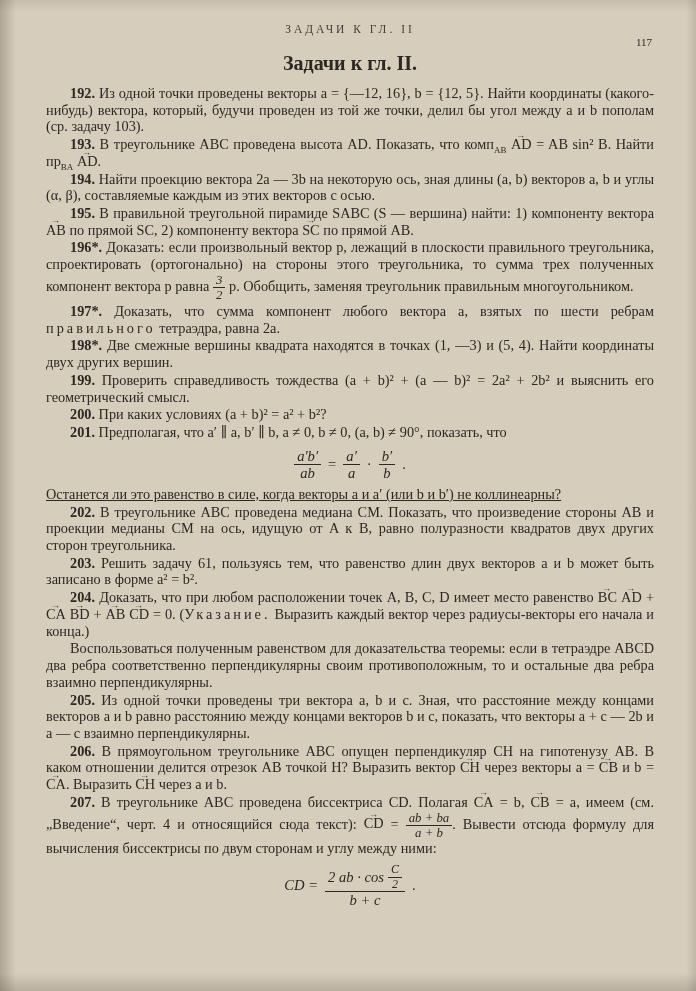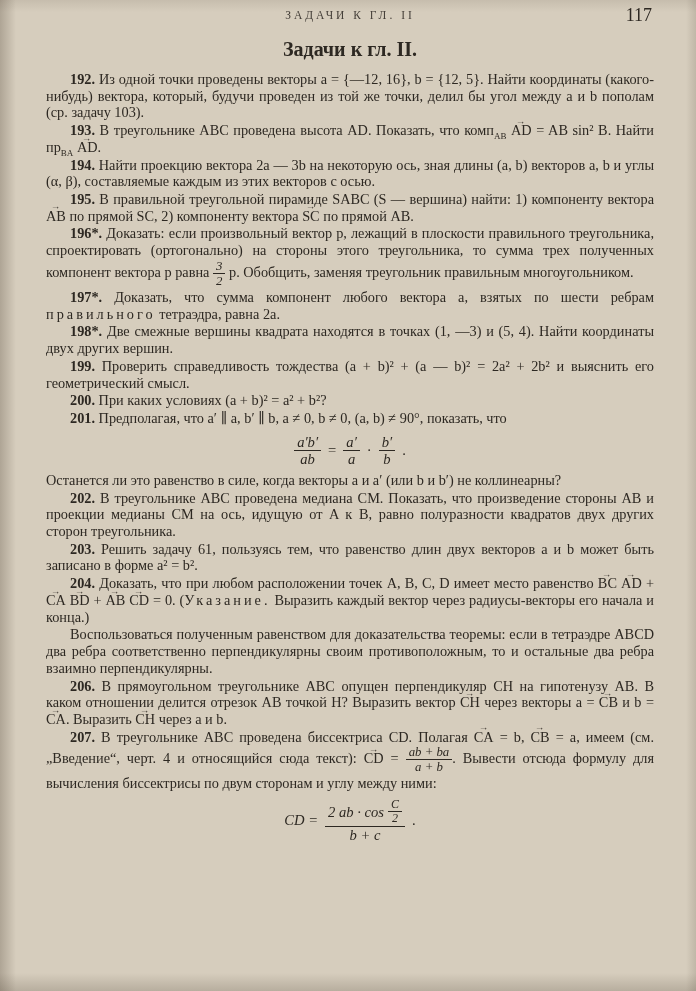--- a/index.html
+++ b/index.html
@@ -1,34 +1,34 @@
 <!DOCTYPE html>
 <html><head>
 <meta charset="utf-8">
 <style>
   html,body{margin:0;padding:0;background:#6e655a;}
   .page{
     position:relative;width:696px;height:991px;margin:0 auto;box-sizing:border-box;
-    padding:4px 42px 0 46px;
+    padding:18px 42px 0 46px;
     font-family:"Liberation Serif","DejaVu Serif",serif;color:#2d2822;
     background:
       linear-gradient(90deg, rgba(61,49,35,0.26) 0, rgba(61,49,35,0) 16px),
       linear-gradient(270deg, rgba(61,49,35,0.14) 0, rgba(61,49,35,0) 10px),
       linear-gradient(0deg, rgba(61,49,35,0.20) 0, rgba(61,49,35,0) 18px),
       linear-gradient(180deg, rgba(61,49,35,0.10) 0, rgba(61,49,35,0) 12px),
       #d6cdbd;
     overflow:hidden;
   }
   .pagehead{position:relative;height:22px;margin-bottom:10px;}
   .runhead{position:absolute;left:0;right:0;top:5px;text-align:center;font-size:11.5px;letter-spacing:3px;color:#46403a;}
-  .pagenum{position:absolute;right:2px;top:1px;font-size:18px;}
+  .pagenum{position:absolute;right:2px;top:18px;font-size:11px;}
   .title{text-align:center;font-size:20px;font-weight:bold;margin:12px 0 10px;}
   .content{font-size:14.3px;line-height:1.17;text-align:justify;}
   .para{margin:0 0 1px;text-indent:24px;}
-  .noindent{text-indent:0;}
+  .noindent{text-indent:0;text-decoration:underline;}
   .num{font-weight:bold;}
   .sp{letter-spacing:3px;}
   sub.s{font-size:9px;line-height:0;}
   .vec{display:inline-block;position:relative;text-indent:0;}
   .vec::after{content:"→";position:absolute;left:50%;top:-0.68em;transform:translateX(-50%) scaleX(1.25);font-size:0.55em;font-style:normal;}
   .frac{display:inline-flex;flex-direction:column;vertical-align:middle;text-align:center;line-height:1.1;font-style:italic;text-indent:0;}
   .frac>.fn{display:flex;align-items:center;justify-content:center;gap:3px;border-bottom:1px solid #2d2822;padding:0 3px;}
   .frac>.fd{display:block;padding:0 3px;}
   .frac.small{font-size:12.8px;}
   .frac .frac{font-size:0.82em;margin-left:1px;}
@@ -95,20 +95,21 @@
     <p class="para noindent"><span>Останется ли это равенство в силе, когда векторы a и a′ (или b и b′) не коллинеарны?</span></p>
 
     <p class="para"><b class="num">202.</b><span> В треугольнике ABC проведена медиана CM. Показать, что произведение стороны AB и проекции медианы CM на ось, идущую от A к B, равно полуразности квадратов двух других сторон треугольника.</span></p>
 
     <p class="para"><b class="num">203.</b><span> Решить задачу 61, пользуясь тем, что равенство длин двух векторов a и b может быть записано в форме a² = b².</span></p>
 
     <p class="para"><b class="num">204.</b><span> Доказать, что при любом расположении точек A, B, C, D имеет место равенство </span><span class="vec">BC</span> <span class="vec">AD</span> <span>+</span> <span class="vec">CA</span> <span class="vec">BD</span> <span>+</span> <span class="vec">AB</span> <span class="vec">CD</span><span> = 0. (</span><span class="sp">Указание.</span><span> Выразить каждый вектор через радиусы-векторы его начала и конца.)</span></p>
 
     <p class="para"><span>Воспользоваться полученным равенством для доказательства теоремы: если в тетраэдре ABCD два ребра соответственно перпендикулярны своим противоположным, то и остальные два ребра взаимно перпендикулярны.</span></p>
 
+    <p class="para"><b class="num">205.</b><span> Из одной точки проведены три вектора a, b и c. Зная, что расстояние между концами векторов a и b равно расстоянию между концами векторов b и c, показать, что векторы a + c — 2b и a — c взаимно перпендикулярны.</span></p>
 
     <p class="para"><b class="num">206.</b><span> В прямоугольном треугольнике ABC опущен перпендикуляр CH на гипотенузу AB. В каком отношении делится отрезок AB точкой H? Выразить вектор </span><span class="vec">CH</span><span> через векторы a = </span><span class="vec">CB</span><span> и b = </span><span class="vec">CA</span><span>. Выразить </span><span class="vec">CH</span><span> через a и b.</span></p>
 
     <p class="para"><b class="num">207.</b><span> В треугольнике ABC проведена биссектриса CD. Полагая </span><span class="vec">CA</span><span> = b, </span><span class="vec">CB</span><span> = a, имеем (см. „Введение“, черт. 4 и относящийся сюда текст): </span><span class="vec">CD</span><span> = </span><span class="frac small">
           <span class="fn">ab + ba</span>
           <span class="fd">a + b</span>
         </span><span>. Вывести отсюда формулу для вычисления биссектрисы по двум сторонам и углу между ними:</span></p>
 
     <div class="formula">
       <span class="flhs">CD =</span>

